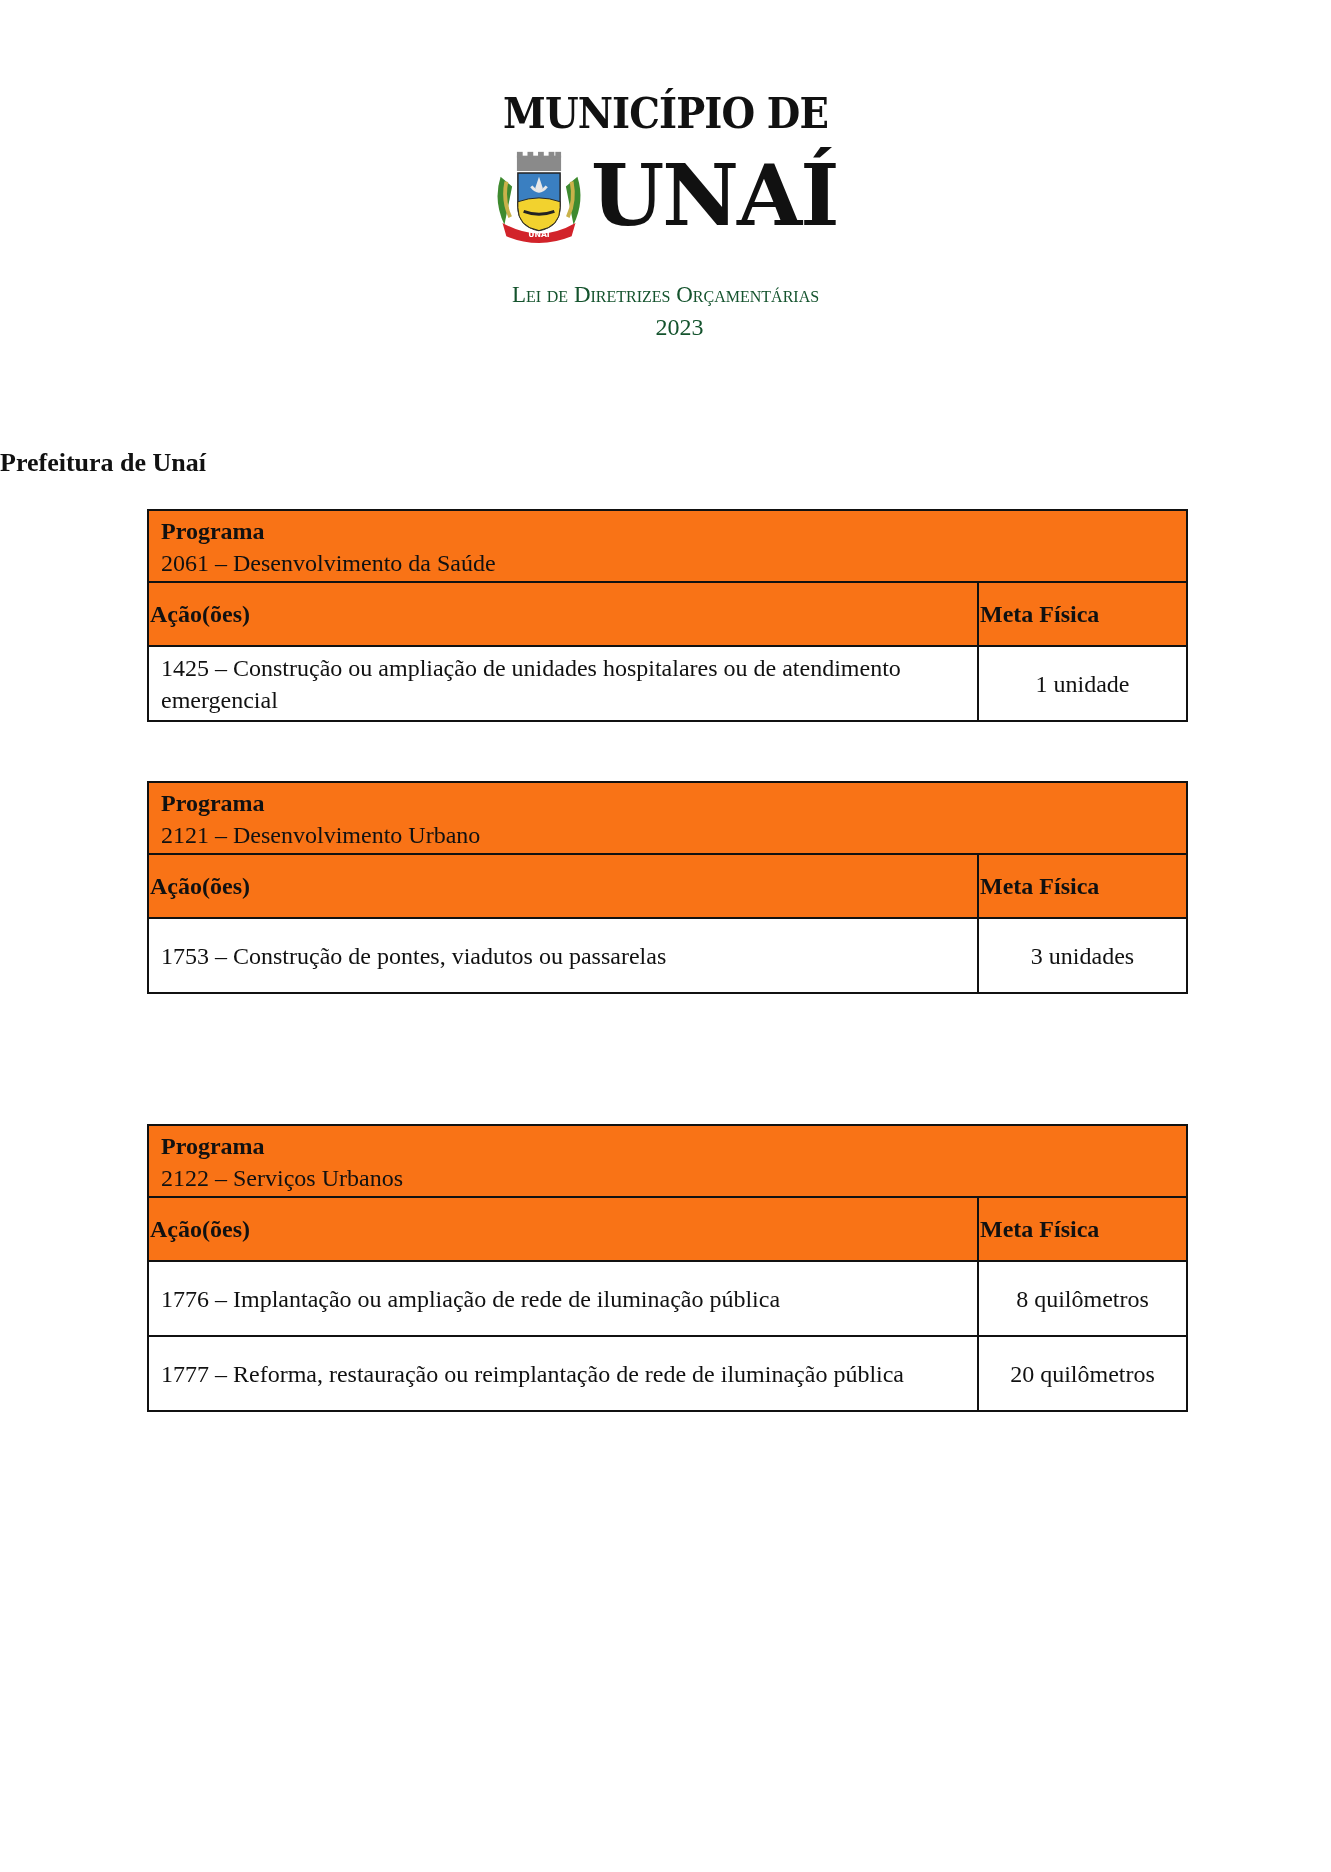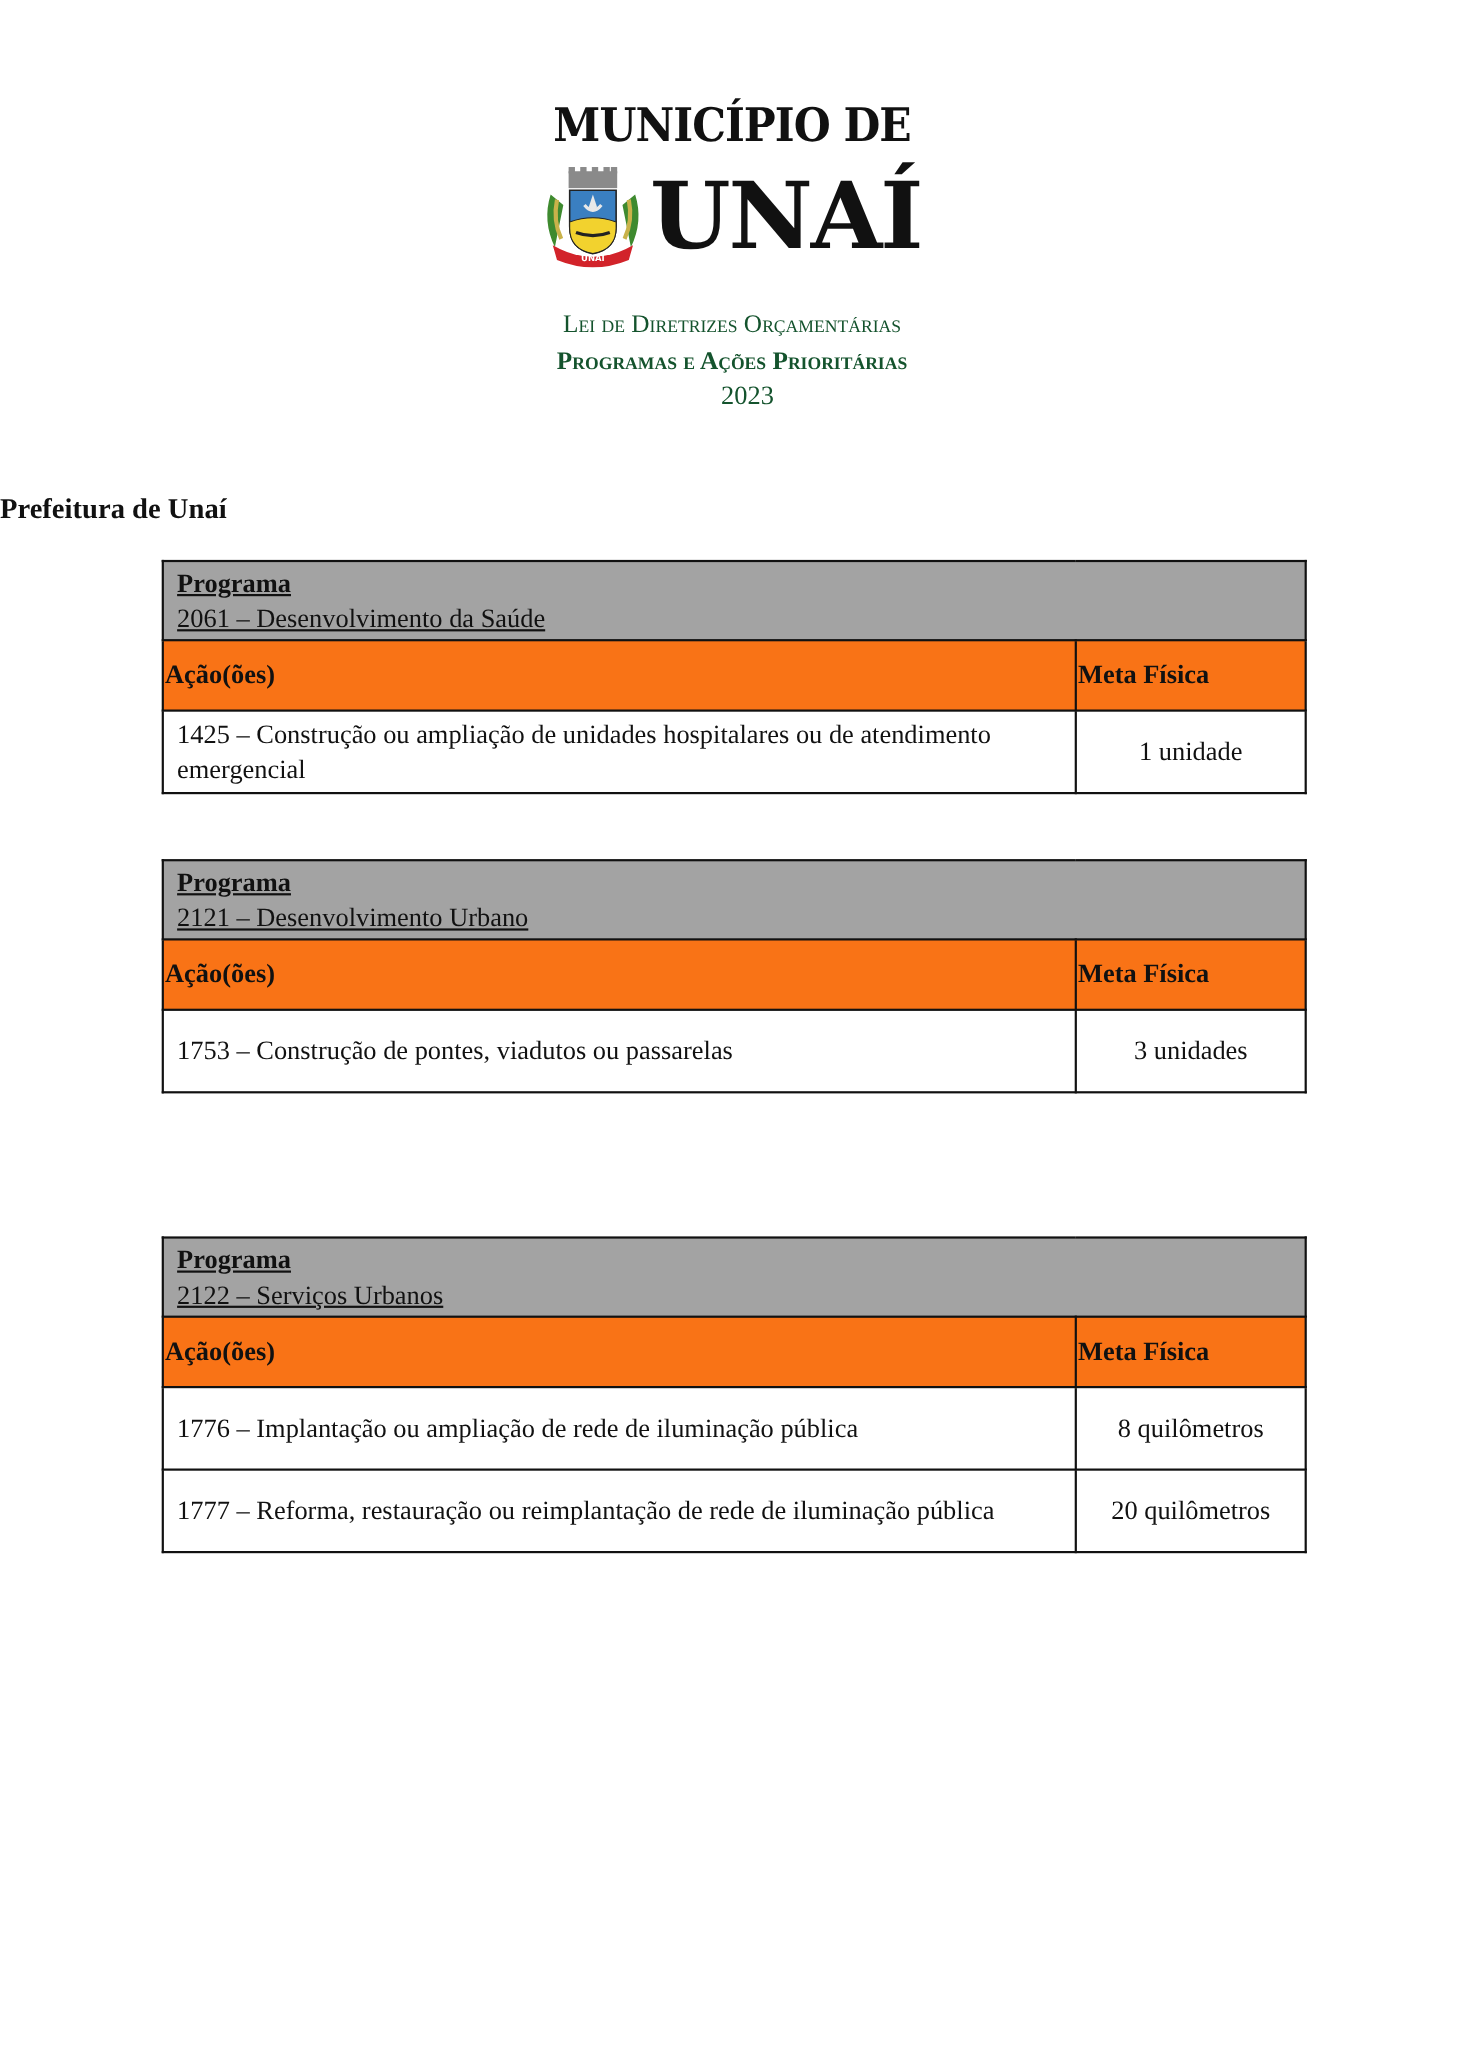--- a/index.html
+++ b/index.html
@@ -26,21 +26,21 @@
   .hline.year { font-variant: normal; font-size: 24px; margin-left: 28px; }
   .entity-title {
     position: absolute; top: 446px; left: 0; width: 1331px; text-align: left;
     font-family: "Liberation Serif", serif; font-weight: bold; font-size: 26px; line-height: 34px;
   }
   table.prog {
     position: absolute; left: 147px; width: 1041px; border-collapse: collapse;
     font-family: "Liberation Serif", serif; font-size: 24px; color: #111;
   }
   table.prog td, table.prog th { border: 2px solid #111; }
-  .prog-head td { background: #a3a3a3; padding: 4px 12px 2px 12px; line-height: 32px; text-align: left; text-decoration: underline; }
+  .prog-head td { background: #f97316; padding: 4px 12px 2px 12px; line-height: 32px; text-align: left; }
   .prog-label { font-weight: bold; display: block; }
   .prog-name { display: block; }
   .col-head th { font-weight: bold; height: 60px; text-align: left; background: #f97316; }
   .col-head th.meta { width: 205px; }
   .act-row td { height: 73px; padding: 0 12px; line-height: 32px; }
   .act-row td.meta { text-align: center; }
   .t1 { top: 509px; }
   .t2 { top: 781px; }
   .t3 { top: 1124px; }
 </style>
@@ -72,21 +72,20 @@
 
       <path d="M12 78 Q50 100 88 78 L84 92 Q50 106 16 92 Z" fill="#d2232a"></path>
       <text x="50" y="93" text-anchor="middle" font-size="8" fill="#fff" font-family="DejaVu Sans, sans-serif" font-weight="bold">UNAÍ</text>
     </svg>
     <div class="logo-name">UNAÍ</div>
   </div>
 </div>
 
 <div class="header-lines">
   <span class="hline">Lei de Diretrizes Orçamentárias</span>
-  <span class="hline bold">Programas e Ações Prioritárias</span>
   <span class="hline year">2023</span>
 </div>
 
 <div class="entity-title">Prefeitura de Unaí</div>
 
 <table class="prog t1">
   <tbody>
       <tr class="prog-head">
     <td colspan="2">
       <span class="prog-label">Programa</span>

